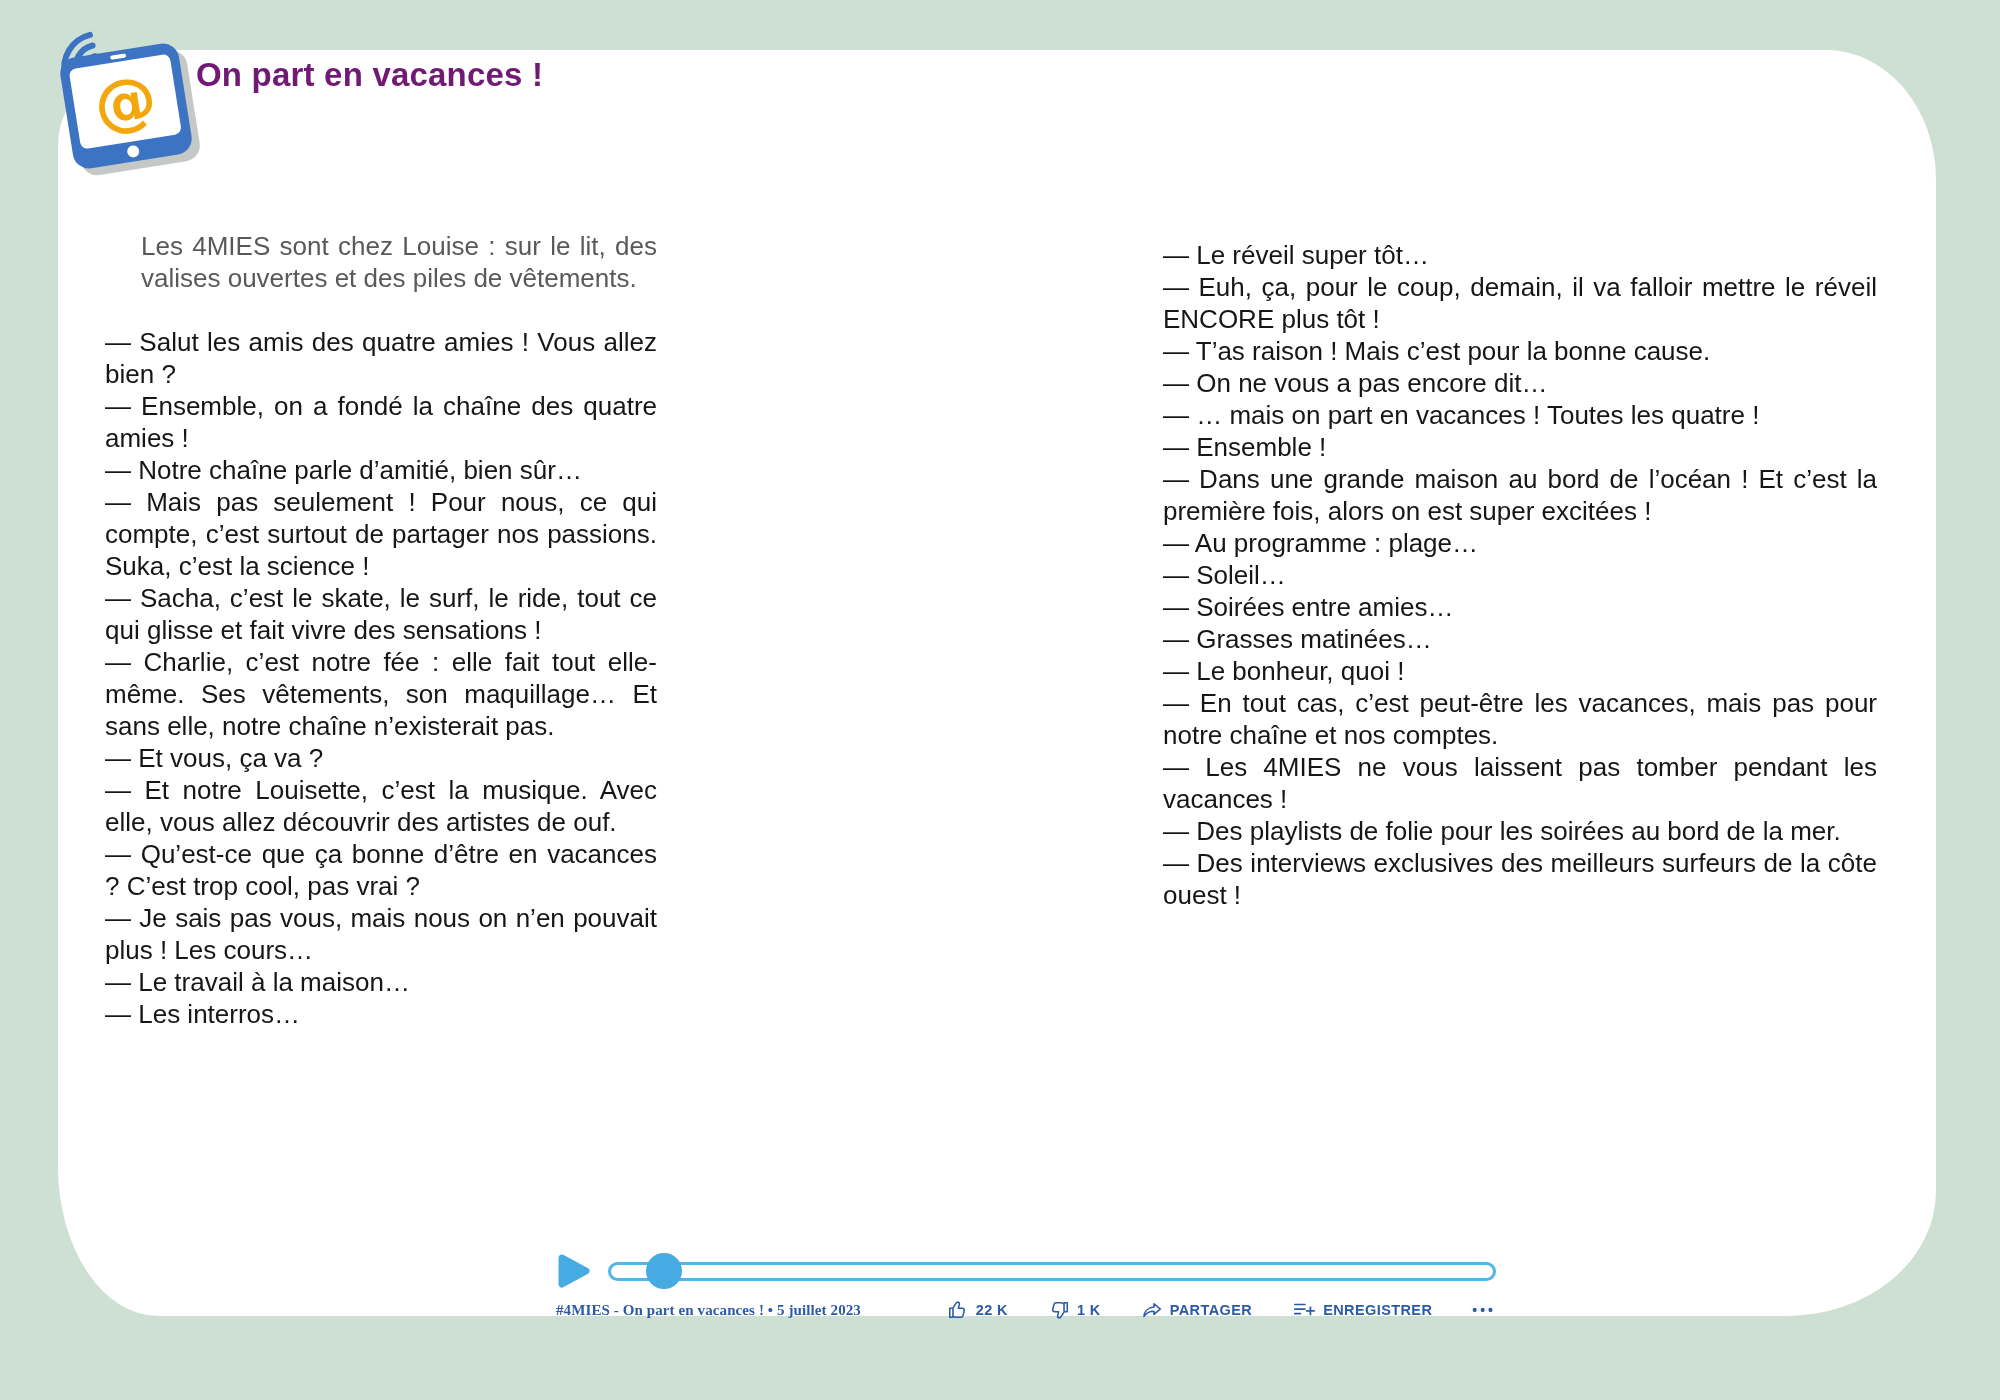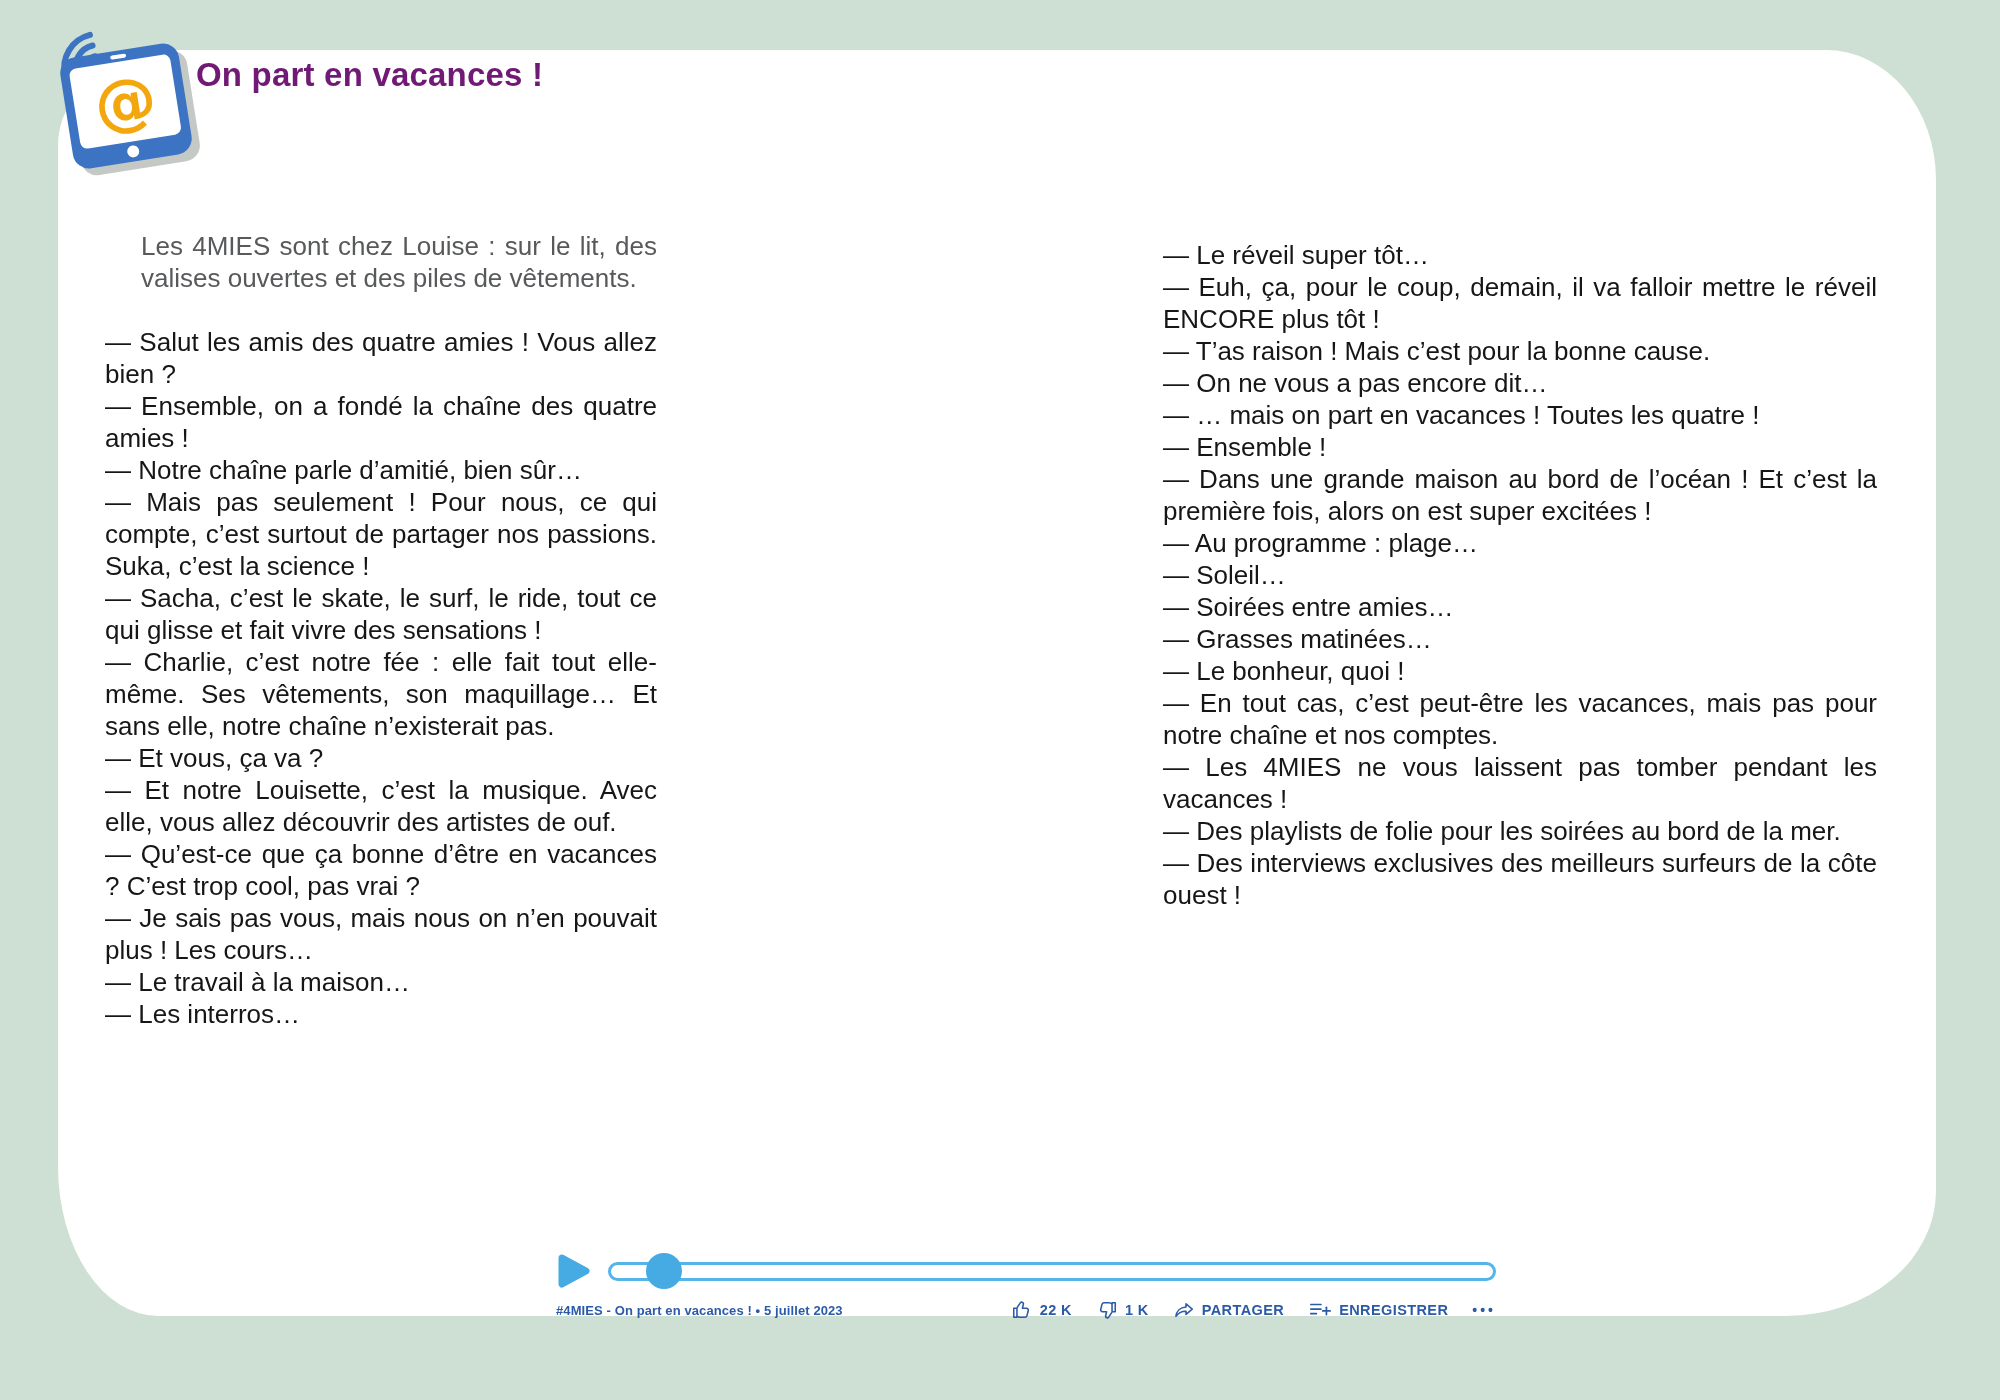--- a/index.html
+++ b/index.html
@@ -68,22 +68,22 @@
   }
   .knob {
     position:absolute; top:50%; left:6%;
     width:36px; height:36px; margin-top:-18px; margin-left:-18px;
     border-radius:50%; background:#45abe2;
   }
   .player-bottom {
     display:flex; justify-content:space-between; align-items:center;
     margin-top:7px; color:#2b5aa7;
   }
-  .caption { font-size:13px; font-weight:bold; letter-spacing:0.1px; }
-  .engagement { display:flex; align-items:center; gap:24px; }
+  .caption { font-size:15px; font-weight:bold; letter-spacing:0.1px;font-family:Liberation Serif, serif; }
+  .engagement { display:flex; align-items:center; gap:40px; }
   .eng-item {
     display:flex; align-items:center; gap:7px;
     font-size:14.5px; font-weight:bold; letter-spacing:0.4px;
     color:#2b5aa7; cursor:pointer; white-space:nowrap;
   }
   .eng-item svg { display:block; }
   .more-dots { font-size:14px; font-weight:bold; letter-spacing:3px; }
 </style>
 </head>
 <body>

